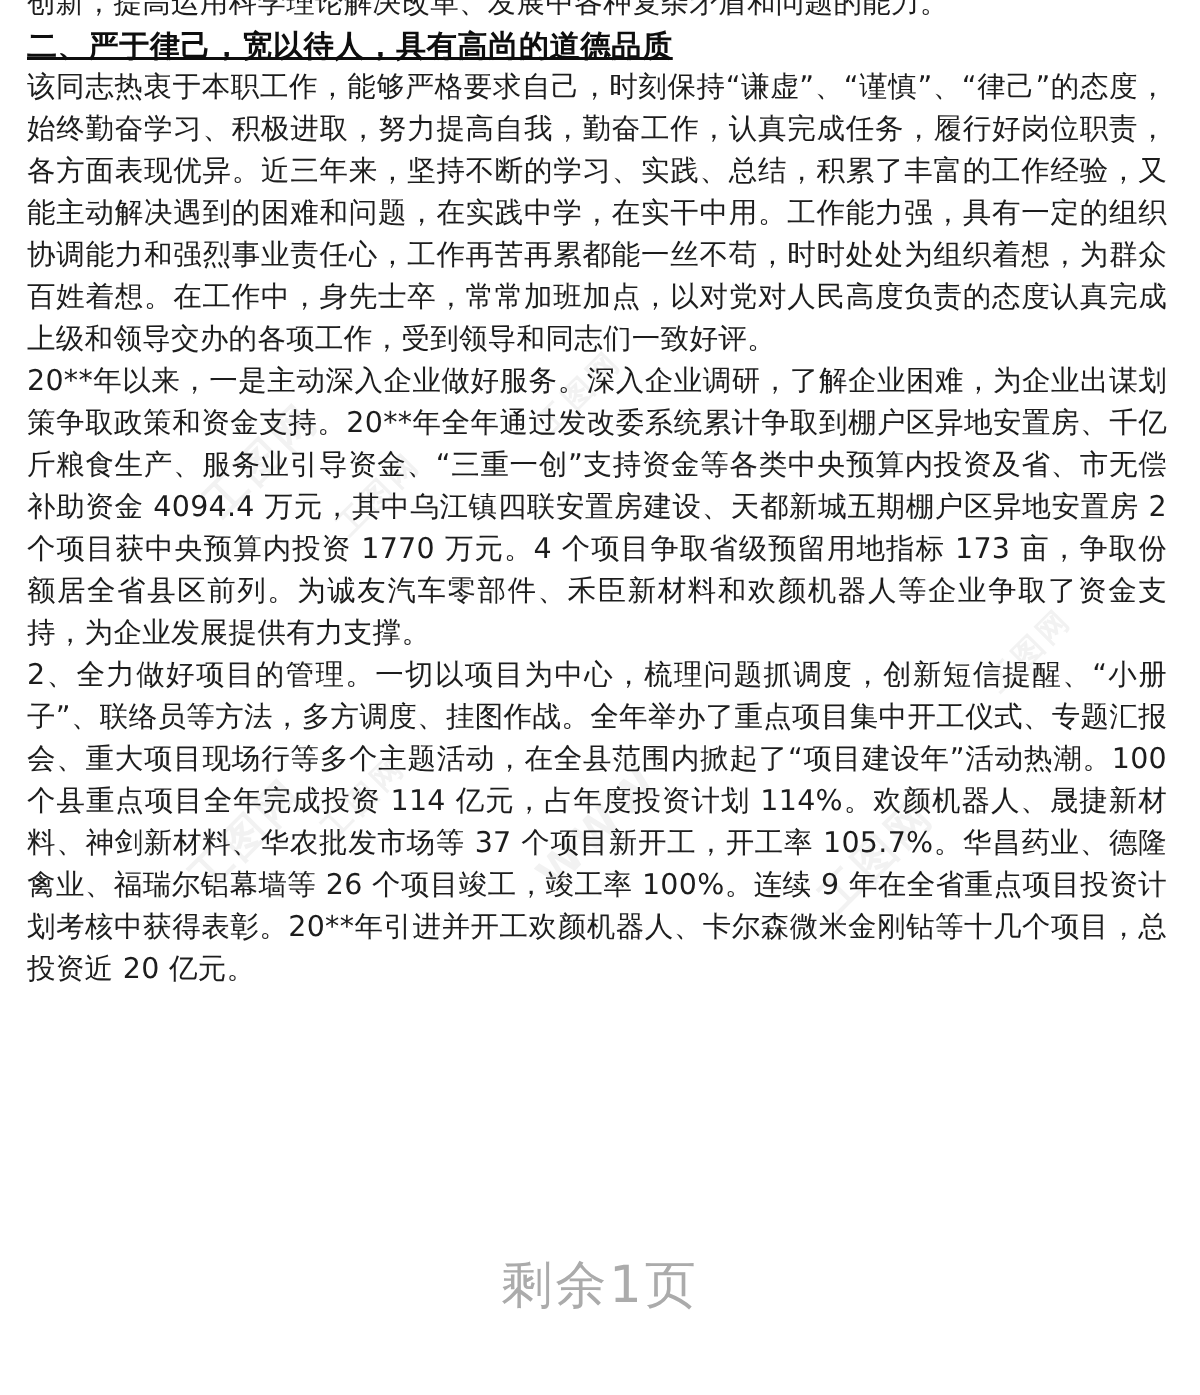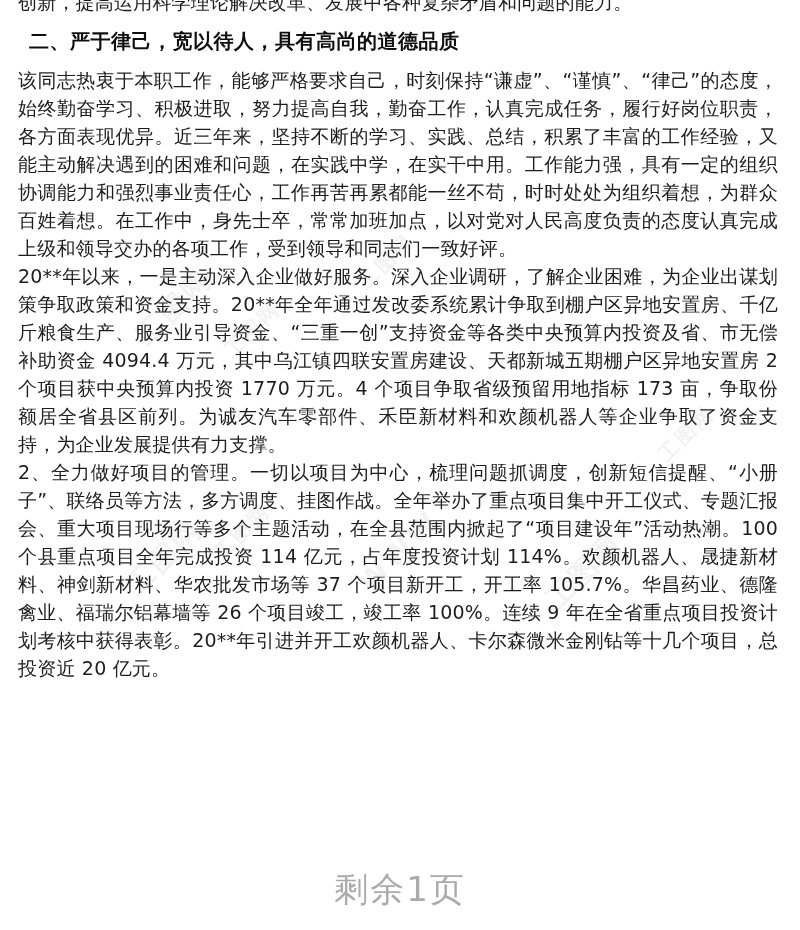--- a/index.html
+++ b/index.html
@@ -30,26 +30,27 @@
     letter-spacing: 0.2px;
     color: #1d1d1d;
   }
   .clipped-line {
     margin-top: -12px;           
     white-space: nowrap;
     overflow: hidden;
     text-align: left;
   }
   .sec-heading {
-    margin: 11px;
+    margin: 0;
     font-size: 20px;
     line-height: 28px;
     font-weight: bold;
     color: #0e0e0e;
     letter-spacing: 0.5px;
+    text-decoration: underline;
   }
   .sec-heading.indented { padding-left: 9px; }
 
   
   .watermark-layer {
     position: absolute;
     inset: 0;
     z-index: 1;
     pointer-events: none;
   }
@@ -72,21 +73,20 @@
     top: 834px;
     z-index: 3;
     display: flex;
     justify-content: center;
     align-items: baseline;
     gap: 40px;
     font-size: 34px;
     letter-spacing: 2px;
     color: #ababab;
     font-family: "DejaVu Sans", "Liberation Sans", sans-serif;
-    margin-top: 33px;
   }
 </style>
 </head>
 <body>
 
 <div class="page">
 
   <div class="watermark-layer">
     <span class="wm" style="left:128px; top:288px;">工图网</span>
     <span class="wm small" style="left:218px; top:316px;">工图网</span>

